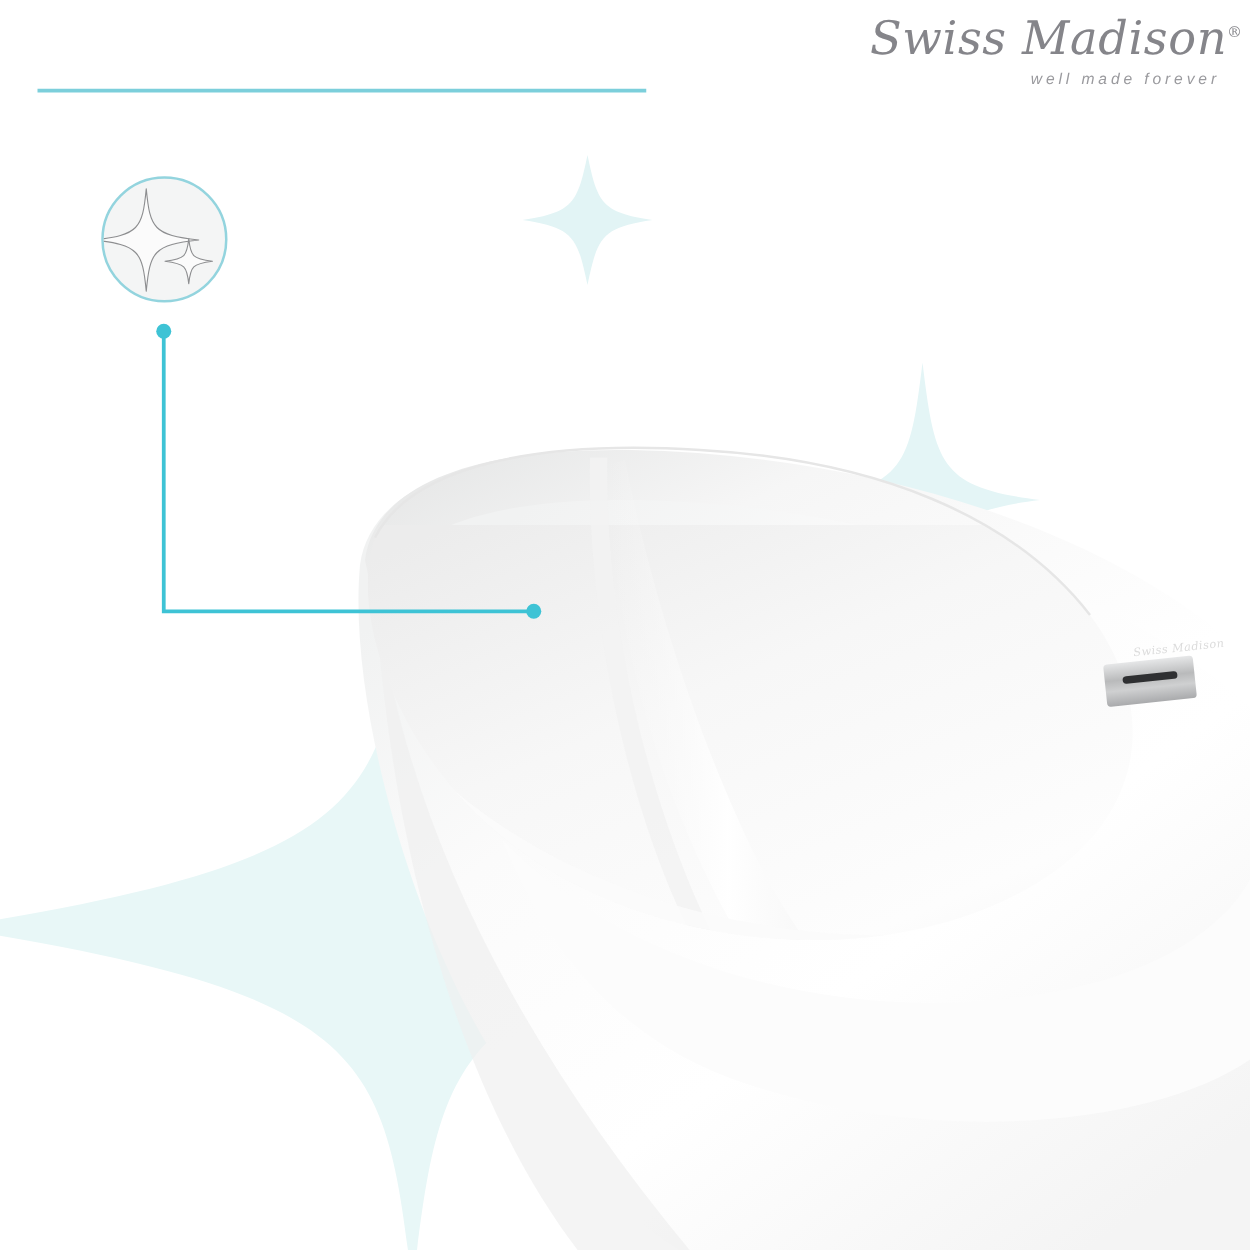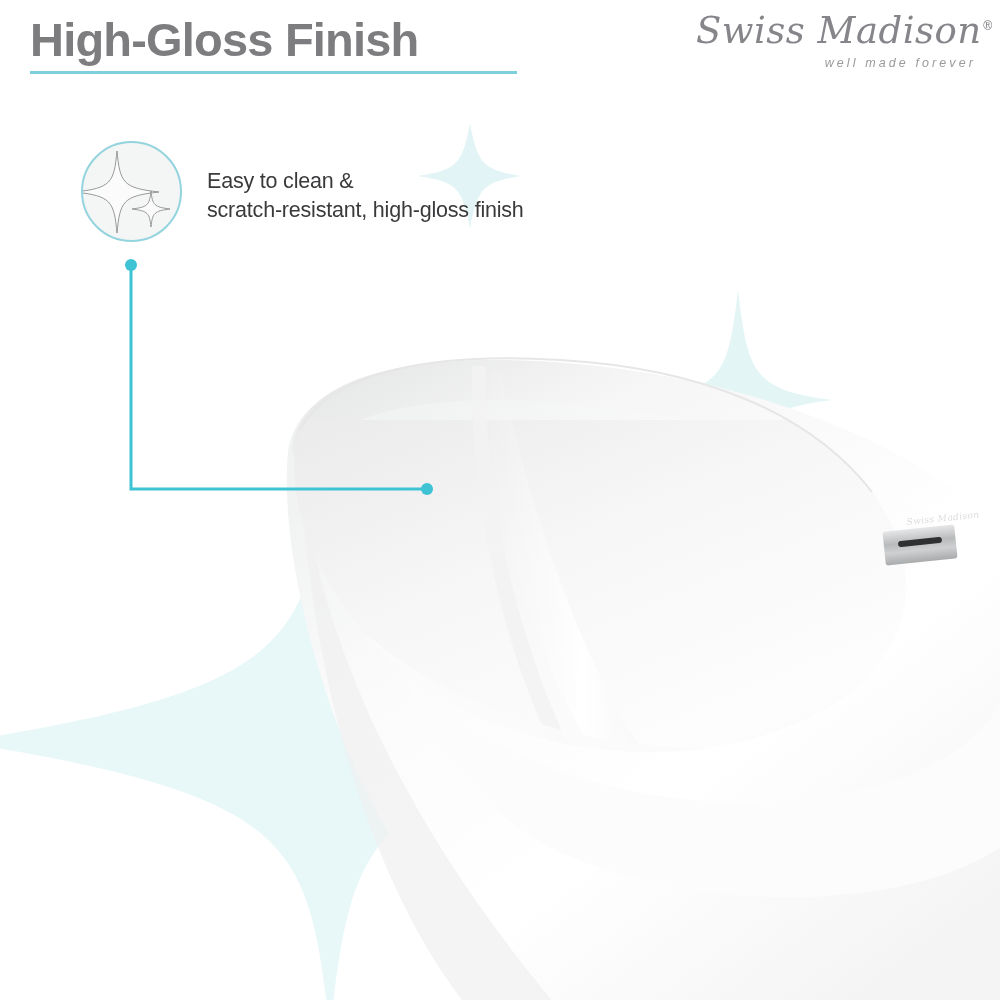--- a/index.html
+++ b/index.html
@@ -210,37 +210,32 @@
 
     <text x="907" y="525" transform="rotate(-6 907 525)" font-family="DejaVu Serif, serif" font-style="italic" font-size="9" fill="#dcdcdc" letter-spacing="0.4">Swiss Madison</text>
   </svg>
 
   <svg class="leader" width="1000" height="1000" viewBox="0 0 1000 1000">
     <path d="M131 265 L131 489 L427 489" fill="none" stroke="#3ec3d5" stroke-width="3" stroke-linecap="square" stroke-linejoin="miter"></path>
     <circle cx="131" cy="265" r="6" fill="#3ec3d5"></circle>
     <circle cx="427" cy="489" r="6" fill="#3ec3d5"></circle>
   </svg>
 
-  <div class="page-title">High-Gloss Finish</div>
   <div class="title-rule"></div>
 
   <div class="brand">
     <div class="brand-word"><span>Swiss Madison</span><span class="brand-reg">®</span></div>
     <div class="brand-tag">well made forever</div>
   </div>
 
   <div class="badge">
     <svg width="97" height="97" viewBox="0 0 97 97">
 
       <path d="M34 8 C37 40, 40 45, 76 49 C40 53, 37 58, 34 90
                C31 58, 28 53, -8 49 C28 45, 31 40, 34 8 Z" fill="#fbfbfb" stroke="#8d8e90" stroke-width="0.9" stroke-linejoin="round"></path>
 
       <path d="M68 48 C69.5 62, 71 64, 87 66 C71 68, 69.5 70, 68 84
                C66.5 70, 65 68, 49 66 C65 64, 66.5 62, 68 48 Z" fill="#fbfbfb" stroke="#8d8e90" stroke-width="0.9" stroke-linejoin="round"></path>
     </svg>
   </div>
 
-  <div class="callout-text">
-    <div>Easy to clean &amp;</div>
-    <div>scratch-resistant, high-gloss finish</div>
-  </div>
 
 </div>
 
 </body></html>

